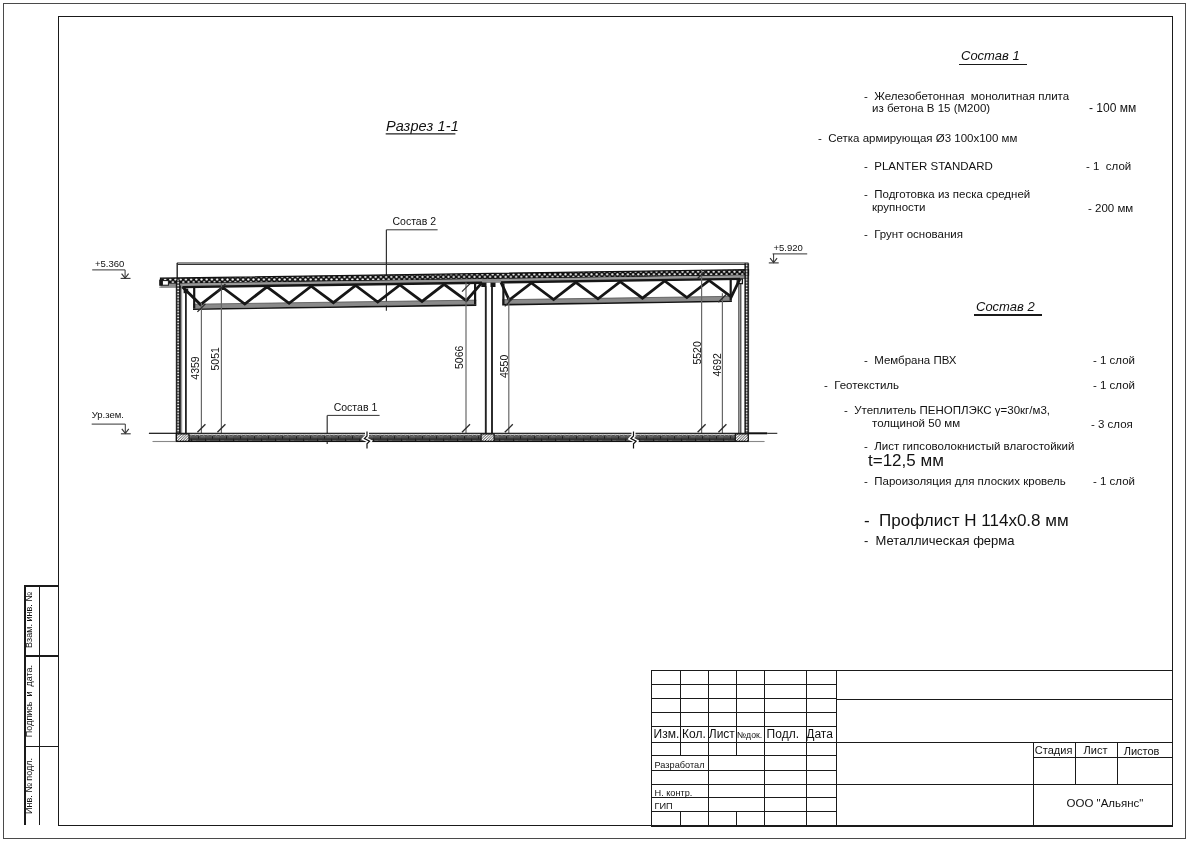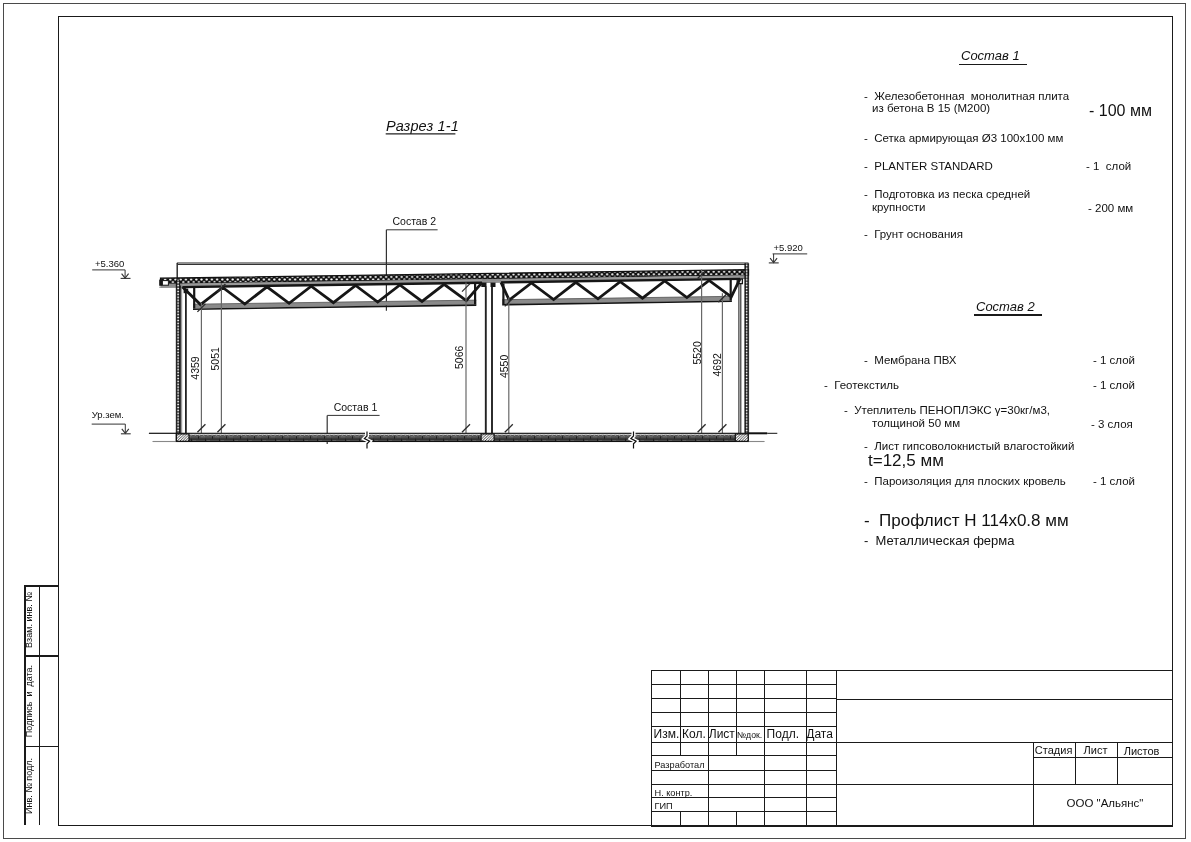--- a/index.html
+++ b/index.html
@@ -67,23 +67,23 @@
 <div class="t" style="left:1035.5px;top:744.2px;width:120px;text-align:center;font-size:11px">Лист</div>
 <div class="t" style="left:1081.6px;top:745.0px;width:120px;text-align:center;font-size:11px">Листов</div>
 
 <div class="t" style="left:1045.0px;top:796.5px;width:120px;text-align:center;font-size:11.5px">ООО "Альянс"</div>
 
 <div class="t it" style="left:961px;top:48.5px;font-size:13px">Состав 1</div>
 <div class="ln" style="left:959px;top:63.6px;width:68px;height:1.2px"></div>
 
 <div class="t" style="left:864px;top:89.5px;font-size:11.5px">-&nbsp; Железобетонная&nbsp; монолитная плита</div>
 <div class="t" style="left:872px;top:101.8px;font-size:11.5px">из бетона В 15 (М200)</div>
-<div class="t" style="left:1089px;top:101.8px;font-size:16px">- 100 мм</div>
-
-<div class="t" style="left:864px;top:131.5px;font-size:11.5px">-&nbsp; Сетка армирующая Ø3 100х100 мм</div>
+<div class="t" style="left:1089px;top:101.8px;font-size:12px">- 100 мм</div>
+
+<div class="t" style="left:818px;top:131.5px;font-size:11.5px">-&nbsp; Сетка армирующая Ø3 100х100 мм</div>
 
 <div class="t" style="left:864px;top:159.5px;font-size:11.5px">-&nbsp; PLANTER STANDARD</div>
 <div class="t" style="left:1086px;top:159.5px;font-size:11.5px">- 1&nbsp; слой</div>
 
 <div class="t" style="left:864px;top:187.8px;font-size:11.5px">-&nbsp; Подготовка из песка средней</div>
 <div class="t" style="left:872px;top:200.8px;font-size:11.5px">крупности</div>
 <div class="t" style="left:1088px;top:202.2px;font-size:11.5px">- 200 мм</div>
 
 <div class="t" style="left:864px;top:228.0px;font-size:11.5px">-&nbsp; Грунт основания</div>
 

